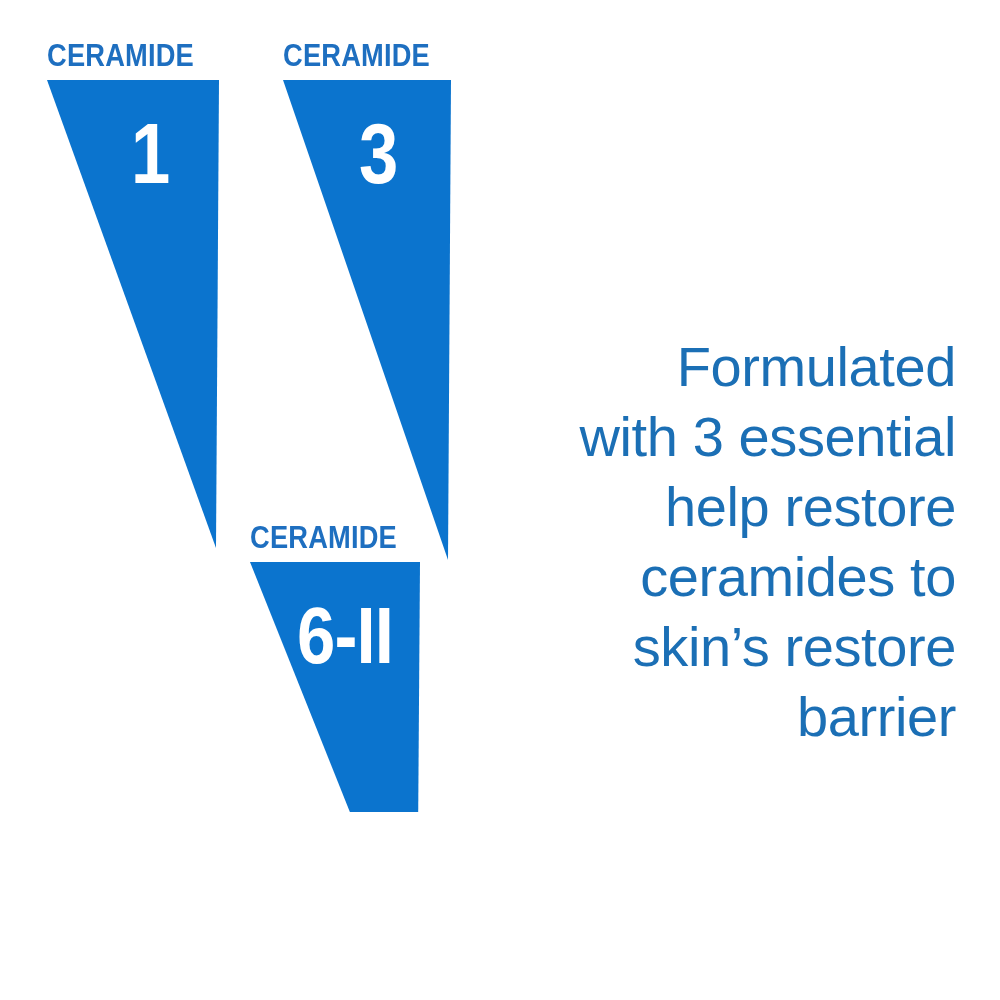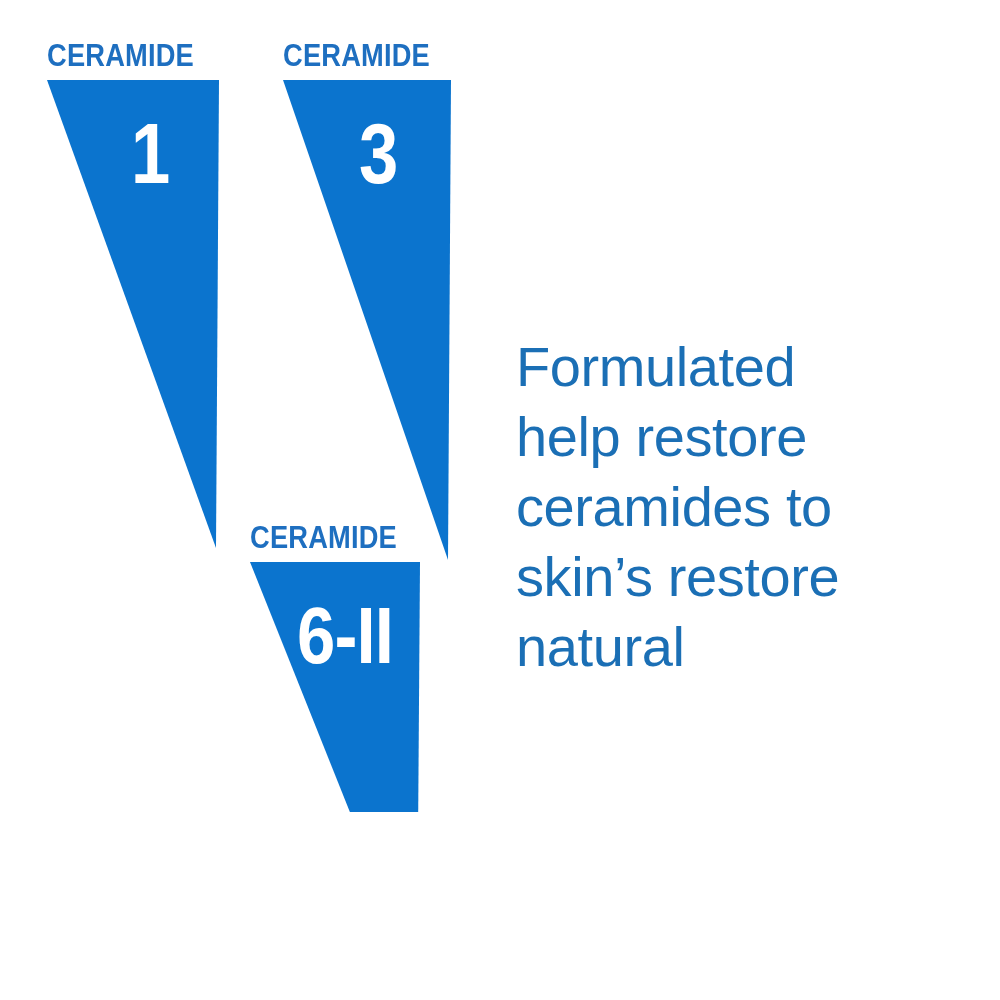--- a/index.html
+++ b/index.html
@@ -85,20 +85,21 @@
     transform-origin: left top;
     letter-spacing: -1px;
   }
 
   
   #copy-block {
     position: absolute;
     left: 516px;
     top: 332px;
     width: 440px;
+    text-align: right;
   }
   .copy-line {
     font-family: "Liberation Sans", "DejaVu Sans", sans-serif;
     font-weight: 400;
     font-size: 56px;
     line-height: 70px;
     color: #1B6FB5;
     white-space: nowrap;
     letter-spacing: -0.4px;
   }
@@ -133,19 +134,20 @@
     <div class="pennant-shape">
       <svg width="170" height="418" viewBox="0 0 170 418" xmlns="http://www.w3.org/2000/svg">
         <polygon points="0,0 170,0 167,418" fill="#0B74CE"></polygon>
       </svg>
     </div>
     <div class="pennant-number">6-II</div>
   </div>
 
   <div id="copy-block">
     <div class="copy-line">Formulated</div>
+    <div class="copy-line">with 3 essential</div>
     <div class="copy-line">help restore</div>
     <div class="copy-line">ceramides to</div>
     <div class="copy-line">skin’s restore</div>
-    <div class="copy-line">natural</div>
+    <div class="copy-line">barrier</div>
   </div>
 
 </div>
 
 </body></html>

